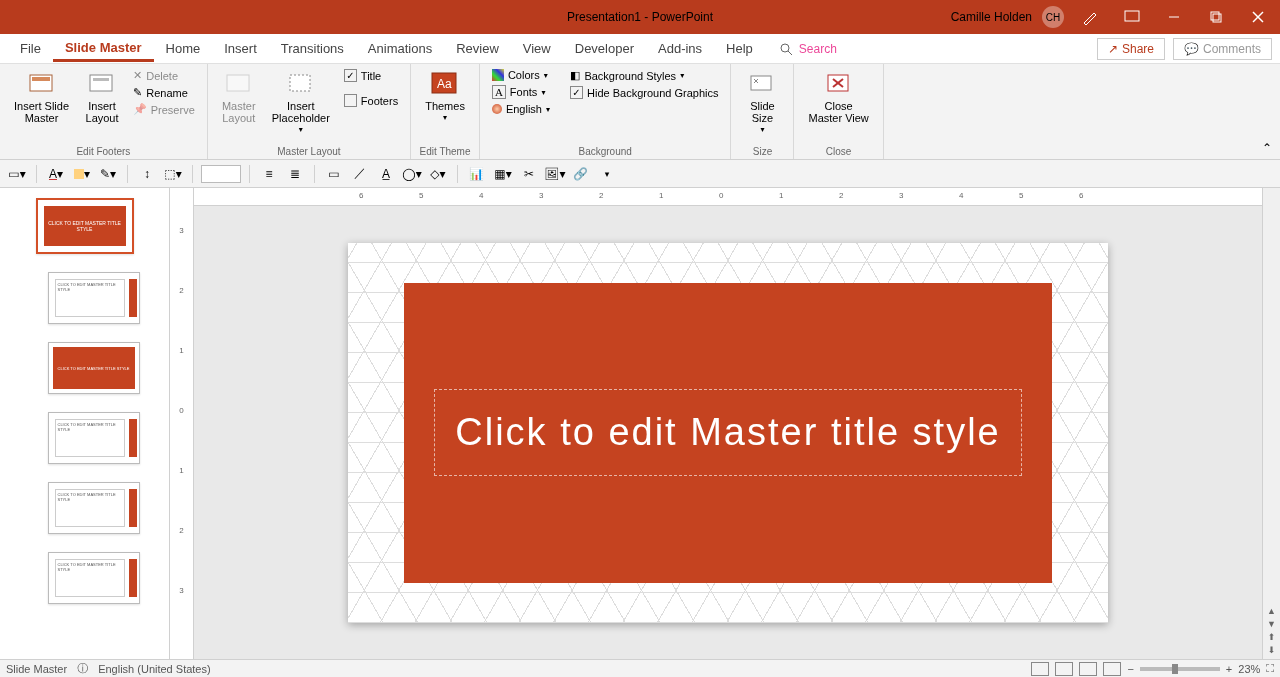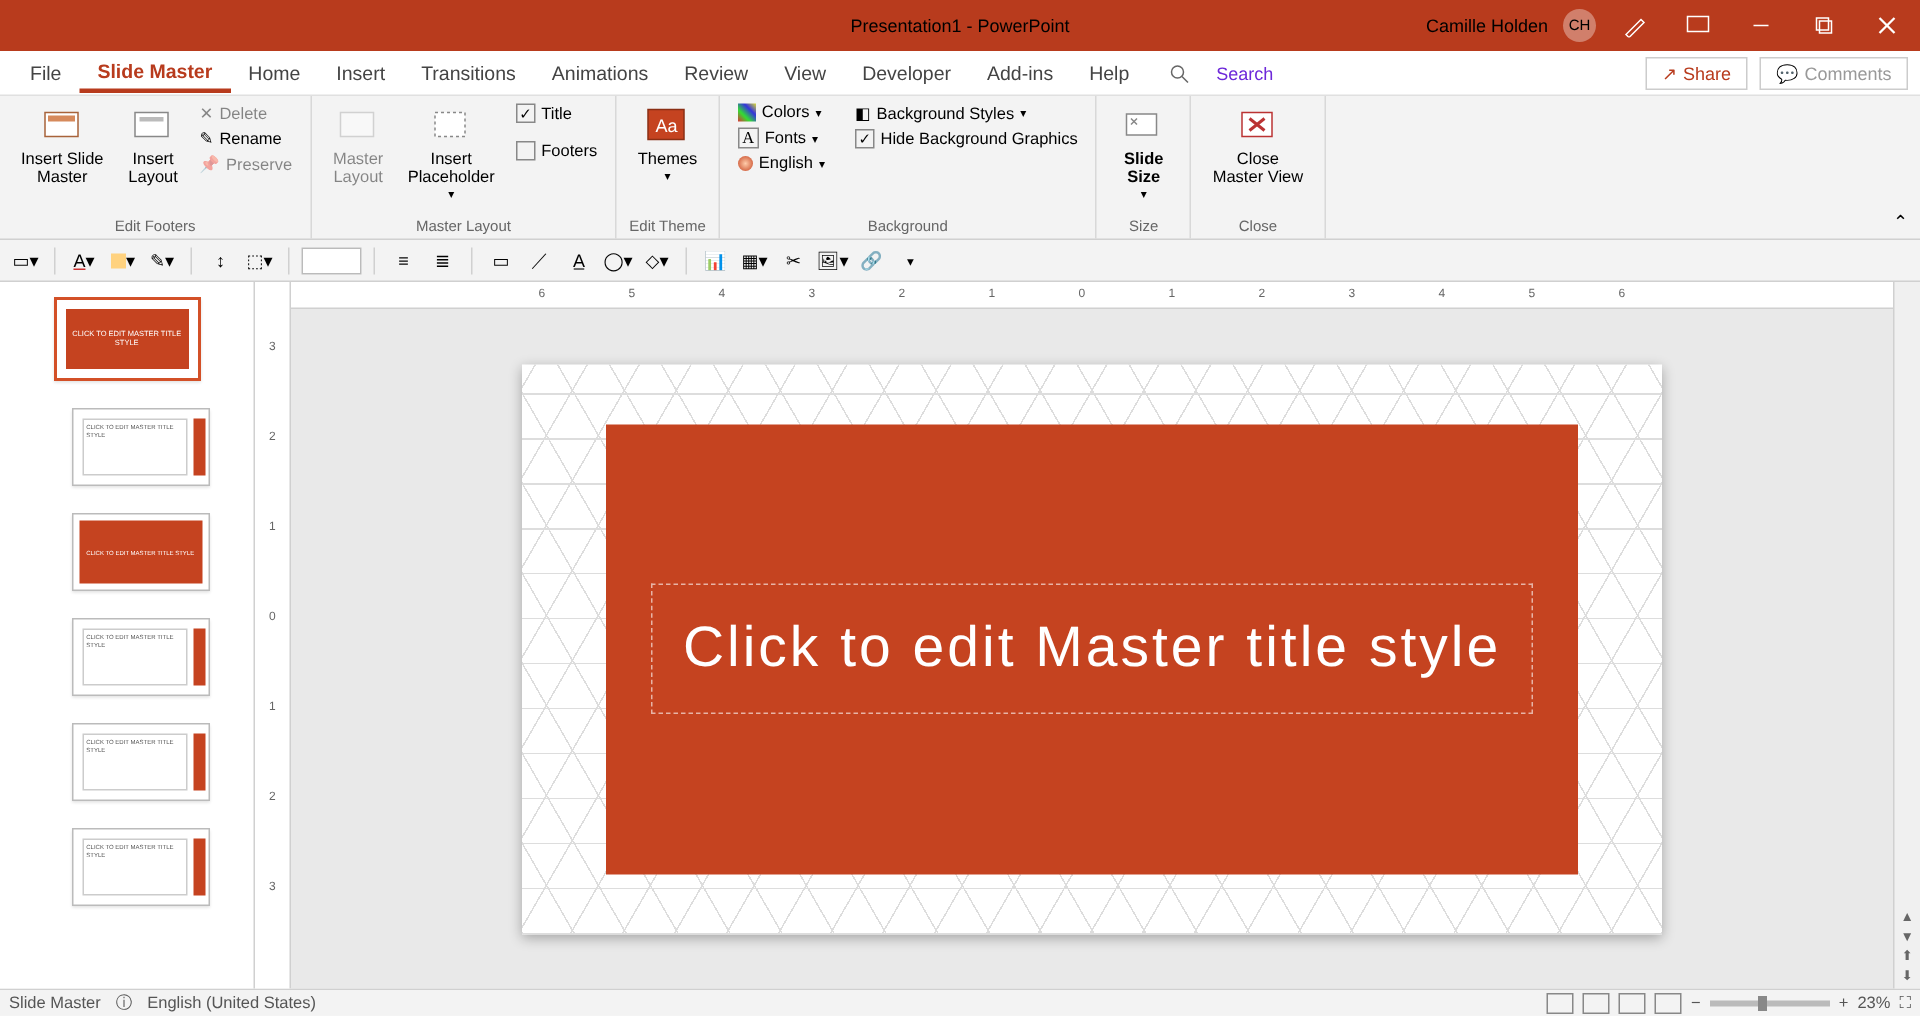--- a/index.html
+++ b/index.html
@@ -10,21 +10,21 @@
 .titlebar-center { position: absolute; left: 50%; transform: translateX(-50%); font-size: 12px; }
 .titlebar-right { margin-left: auto; display: flex; align-items: center; gap: 10px; padding-right: 6px; }
 .avatar { width: 22px; height: 22px; border-radius: 50%; background: rgba(255,255,255,.35); display: flex; align-items: center; justify-content: center; font-size: 10px; }
 .winbtn { width: 32px; height: 34px; display: flex; align-items: center; justify-content: center; cursor: pointer; }
 .winbtn svg { stroke: #fff; fill: none; }
 
 
 .tabsrow { height: 30px; background: #fff; display: flex; align-items: center; padding: 0 8px; border-bottom: 1px solid #e0e0e0; }
 .tab { padding: 4px 12px; font-size: 13px; color: #444; cursor: pointer; }
 .tab.active { color: #b83b1d; border-bottom: 3px solid #b83b1d; font-weight: 600; }
-.search-area { display: flex; align-items: center; gap: 18px; margin-left: 14px; color: #6d28d9; cursor: pointer; }
+.search-area { display: flex; align-items: center; gap: 6px; margin-left: 14px; color: #ec4899; cursor: pointer; }
 .tabsrow-right { margin-left: auto; display: flex; gap: 8px; }
 .sharebtn { padding: 3px 10px; background: #fff; border: 1px solid #ccc; display: flex; align-items: center; gap: 4px; font-size: 12px; cursor: pointer; }
 .sharebtn.orange { color: #b83b1d; }
 
 
 .ribbon { height: 96px; background: #f3f3f3; display: flex; border-bottom: 1px solid #d0d0d0; position: relative; }
 .ribbon-group { border-right: 1px solid #d8d8d8; padding: 4px 8px 2px; display: flex; flex-direction: column; justify-content: space-between; }
 .ribbon-group-inner { display: flex; align-items: flex-start; gap: 4px; flex: 1; }
 .ribbon-group-label { text-align: center; font-size: 10px; color: #666; padding-top: 2px; }
 .vbtn { display: flex; flex-direction: column; align-items: center; justify-content: flex-start; padding: 2px 6px; cursor: pointer; text-align: center; font-size: 11px; line-height: 1.1; gap: 2px; min-width: 46px; }
@@ -278,21 +278,21 @@
 
   <div class="ribbon-group">
     <div class="ribbon-group-inner">
       <div class="vbtn">
         <span class="ico">
             <svg width="28" height="24">
               <rect x="3" y="4" width="20" height="14" fill="#fff" stroke="#888"></rect>
               <path d="M6 7 L10 11 M10 7 L6 11" stroke="#888"></path>
             </svg>
           </span>
-        <span style="white-space:pre-line;font-weight:bold;">Slide
+        <span style="white-space:pre-line;">Slide
 Size</span>
           <span style="font-size:8px;">▾</span>
       </div>
     </div>
     <div class="ribbon-group-label">Size</div>
   </div>
 
   <div class="ribbon-group">
     <div class="ribbon-group-inner">
       <div class="vbtn">

